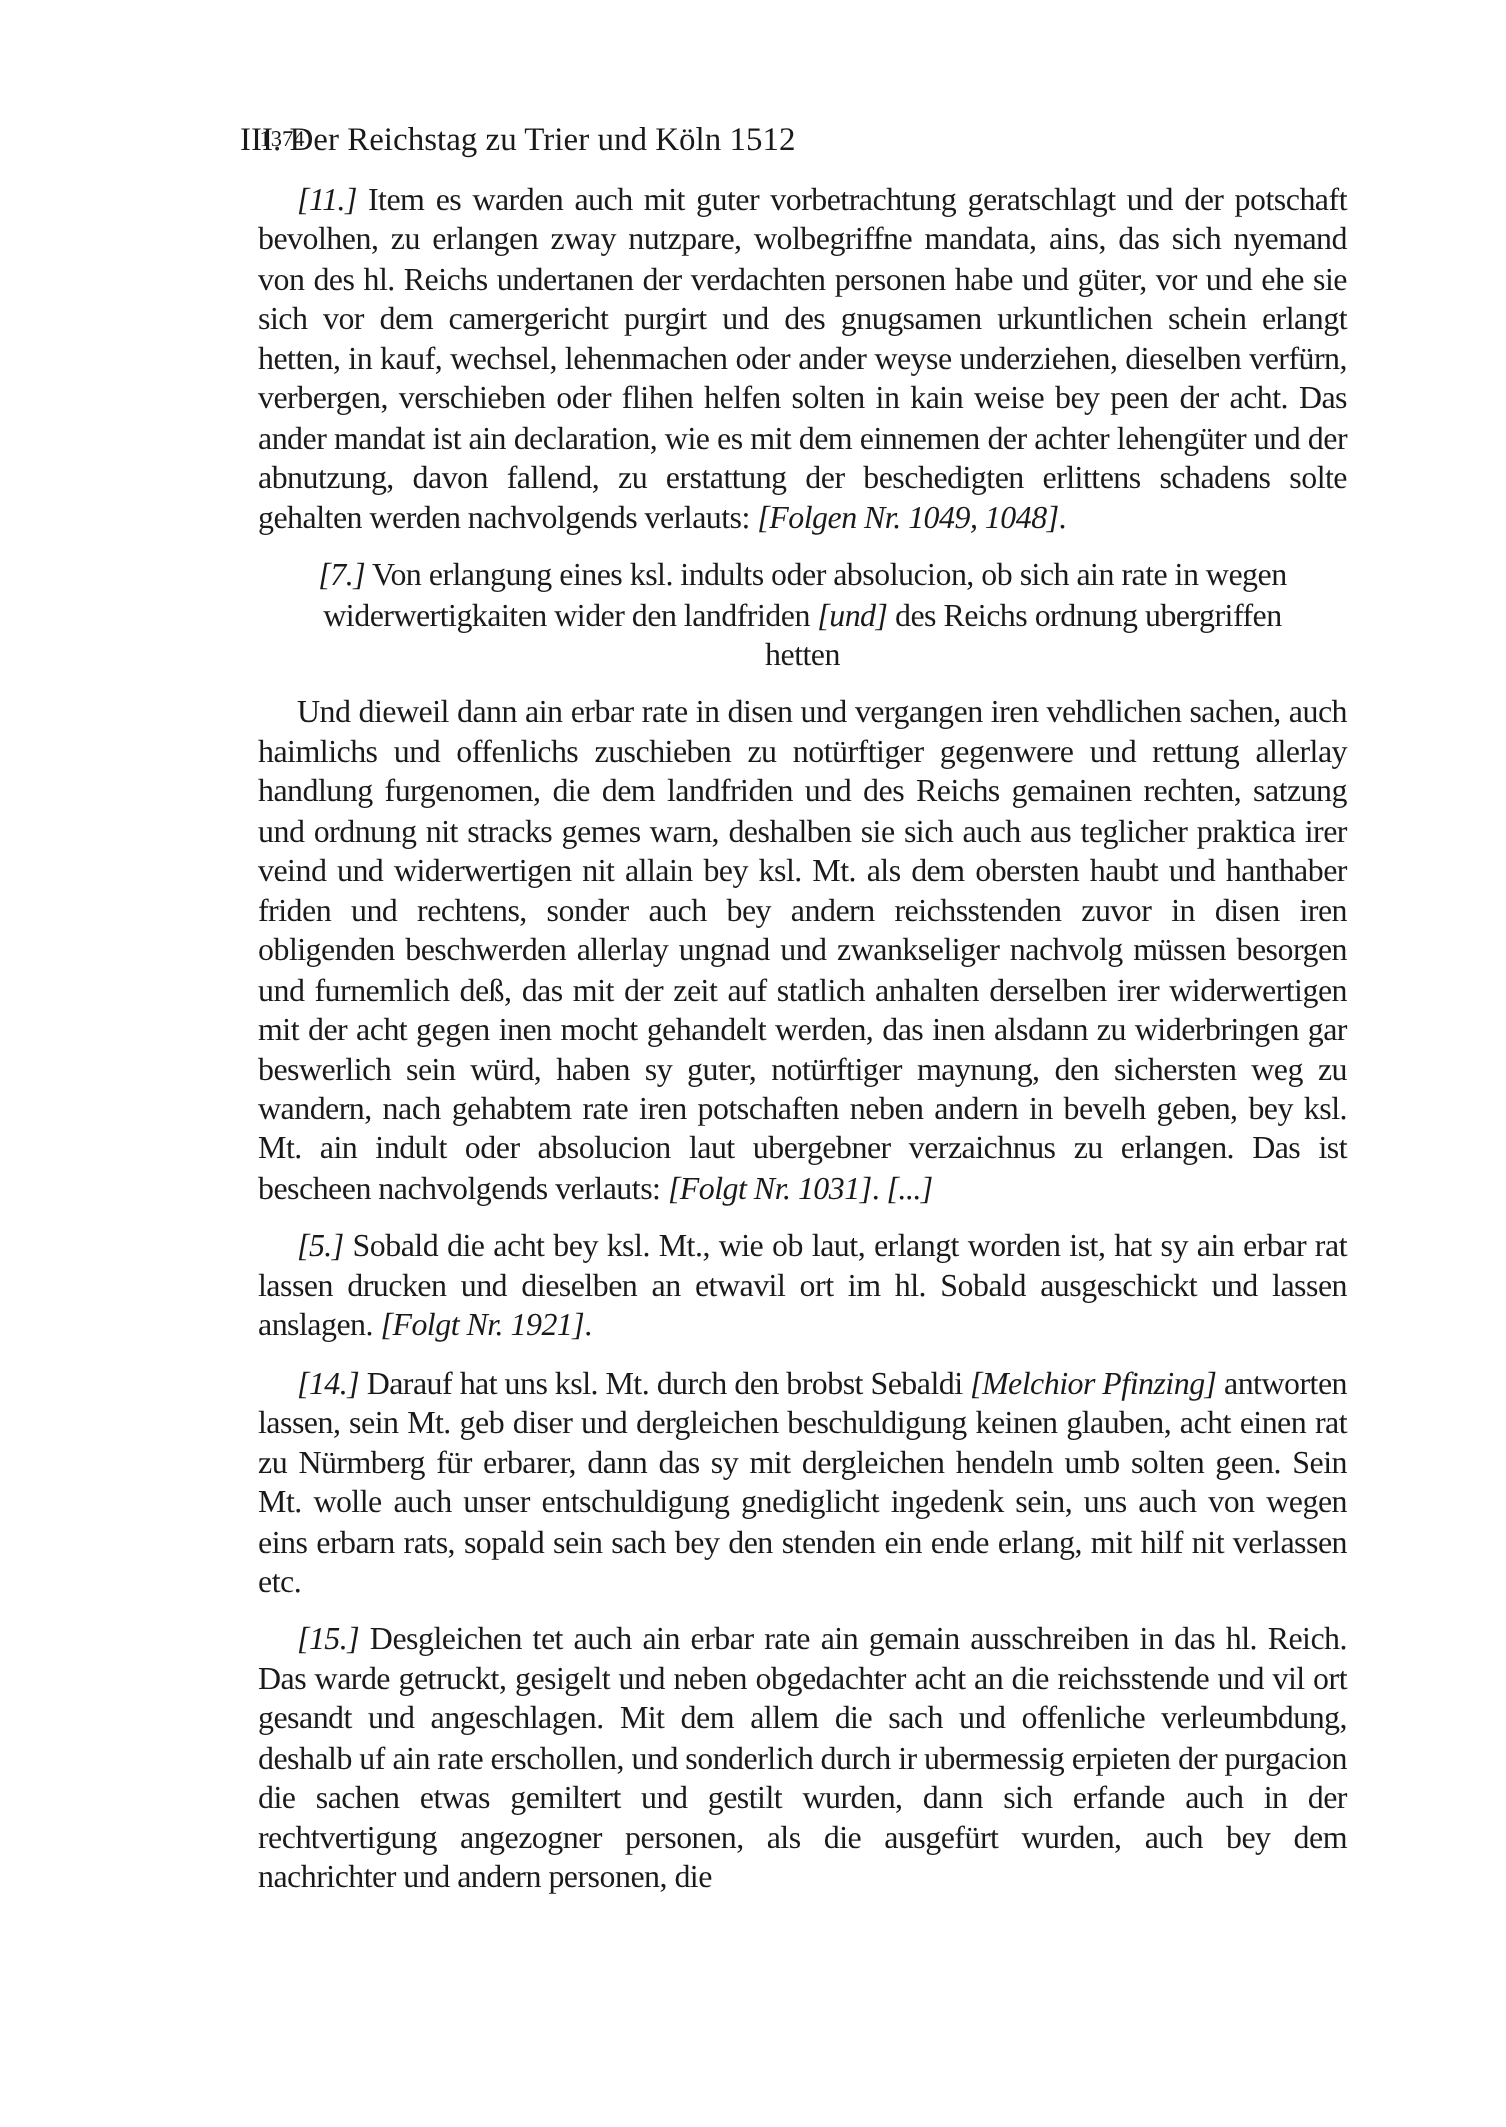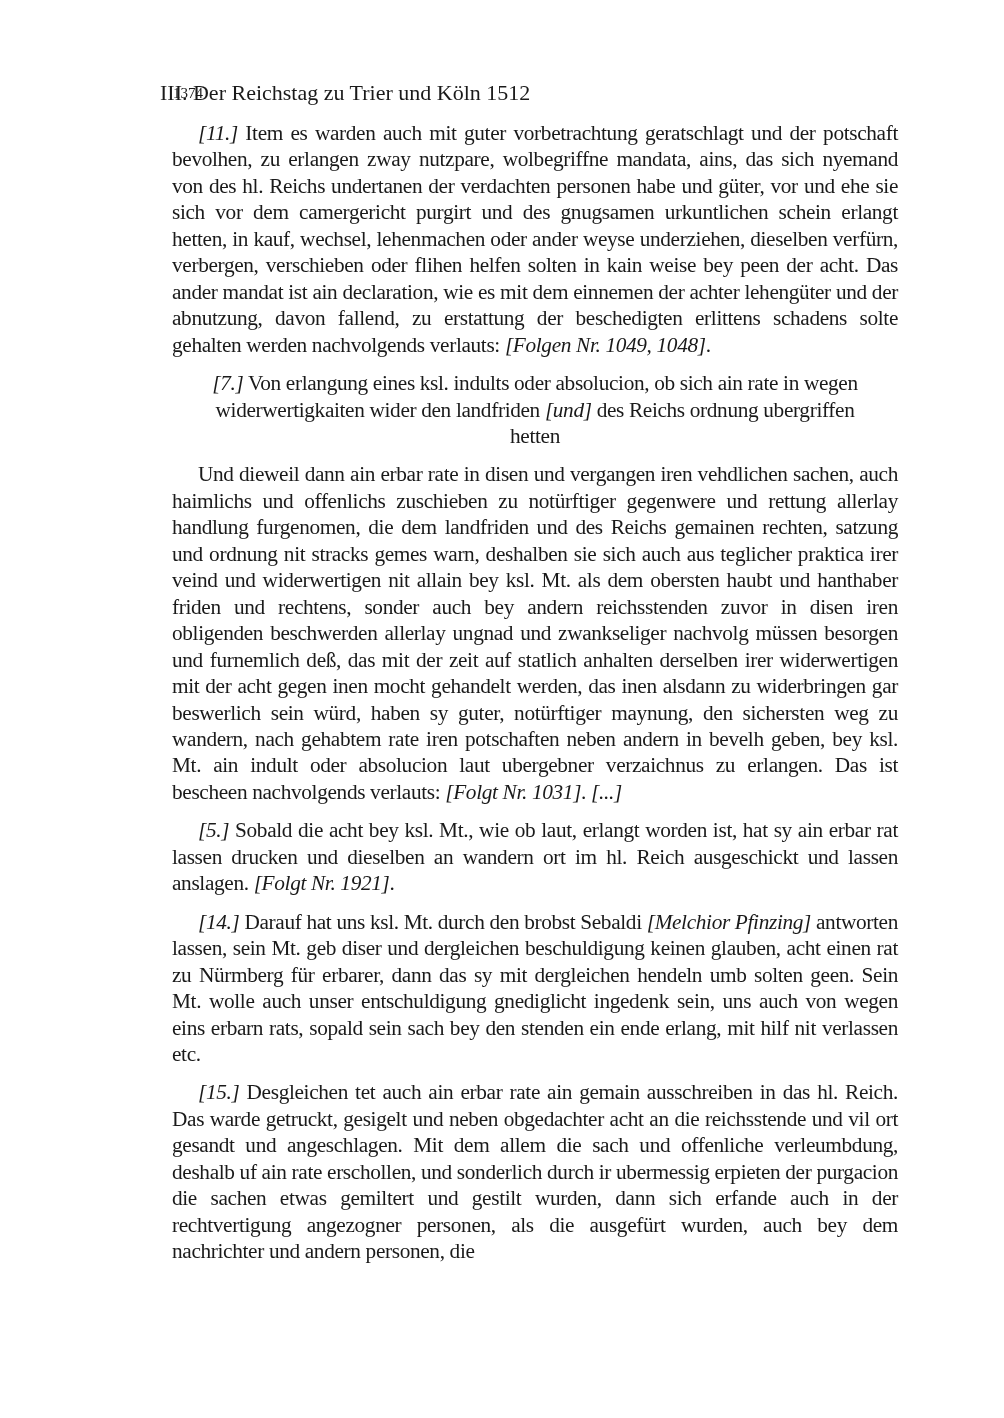--- a/index.html
+++ b/index.html
@@ -30,19 +30,19 @@
     <span class="head-title">III. Der Reichstag zu Trier und Köln 1512</span>
   </div>
 
   <div class="body-text">
     <p class="para"><span class="it">[11.]</span><span> Item es warden auch mit guter vorbetrachtung geratschlagt und der potschaft bevolhen, zu erlangen zway nutzpare, wolbegriffne mandata, ains, das sich nyemand von des hl. Reichs undertanen der verdachten personen habe und güter, vor und ehe sie sich vor dem camergericht purgirt und des gnugsamen urkuntlichen schein erlangt hetten, in kauf, wechsel, lehenmachen oder ander weyse underziehen, dieselben verfürn, verbergen, verschieben oder flihen helfen solten in kain weise bey peen der acht. Das ander mandat ist ain declaration, wie es mit dem einnemen der achter lehengüter und der abnutzung, davon fallend, zu erstattung der beschedigten erlittens schadens solte gehalten werden nachvolgends verlauts: </span><span class="it">[Folgen Nr. 1049, 1048]</span><span>.</span></p>
 
     <p class="heading"><span class="it">[7.]</span><span> Von erlangung eines ksl. indults oder absolucion, ob sich ain rate in wegen widerwertigkaiten wider den landfriden </span><span class="it">[und]</span><span> des Reichs ordnung ubergriffen hetten</span></p>
 
     <p class="para"><span>Und dieweil dann ain erbar rate in disen und vergangen iren vehdlichen sachen, auch haimlichs und offenlichs zuschieben zu notürftiger gegenwere und rettung allerlay handlung furgenomen, die dem landfriden und des Reichs gemainen rechten, satzung und ordnung nit stracks gemes warn, deshalben sie sich auch aus teglicher praktica irer veind und widerwertigen nit allain bey ksl. Mt. als dem obersten haubt und hanthaber friden und rechtens, sonder auch bey andern reichsstenden zuvor in disen iren obligenden beschwerden allerlay ungnad und zwankseliger nachvolg müssen besorgen und furnemlich deß, das mit der zeit auf statlich anhalten derselben irer widerwertigen mit der acht gegen inen mocht gehandelt werden, das inen alsdann zu widerbringen gar beswerlich sein würd, haben sy guter, notürftiger maynung, den sichersten weg zu wandern, nach gehabtem rate iren potschaften neben andern in bevelh geben, bey ksl. Mt. ain indult oder absolucion laut ubergebner verzaichnus zu erlangen. Das ist bescheen nachvolgends verlauts: </span><span class="it">[Folgt Nr. 1031]</span><span>. </span><span class="it">[...]</span></p>
 
-    <p class="para"><span class="it">[5.]</span><span> Sobald die acht bey ksl. Mt., wie ob laut, erlangt worden ist, hat sy ain erbar rat lassen drucken und dieselben an wandern ort im hl. Reich ausgeschickt und lassen anslagen. </span><span class="it">[Folgt Nr. 1921]</span><span>.</span></p>
+    <p class="para"><span class="it">[5.]</span><span> Sobald die acht bey ksl. Mt., wie ob laut, erlangt worden ist, hat sy ain erbar rat lassen drucken und dieselben an etwavil ort im hl. Sobald ausgeschickt und lassen anslagen. </span><span class="it">[Folgt Nr. 1921]</span><span>.</span></p>
 
     <p class="para"><span class="it">[14.]</span><span> Darauf hat uns ksl. Mt. durch den brobst Sebaldi </span><span class="it">[Melchior Pfinzing]</span><span> antworten lassen, sein Mt. geb diser und dergleichen beschuldigung keinen glauben, acht einen rat zu Nürmberg für erbarer, dann das sy mit dergleichen hendeln umb solten geen. Sein Mt. wolle auch unser entschuldigung gnedig­licht ingedenk sein, uns auch von wegen eins erbarn rats, sopald sein sach bey den stenden ein ende erlang, mit hilf nit verlassen etc.</span></p>
 
     <p class="para"><span class="it">[15.]</span><span> Desgleichen tet auch ain erbar rate ain gemain ausschreiben in das hl. Reich. Das warde getruckt, gesigelt und neben obgedachter acht an die reichsstende und vil ort gesandt und angeschlagen. Mit dem allem die sach und offenliche verleumbdung, deshalb uf ain rate erschollen, und sonderlich durch ir ubermessig erpieten der purgacion die sachen etwas gemiltert und gestilt wurden, dann sich erfande auch in der rechtvertigung angezogner personen, als die ausgefürt wurden, auch bey dem nachrichter und andern personen, die</span></p>
   </div>
 </div>
 
 </body></html>

